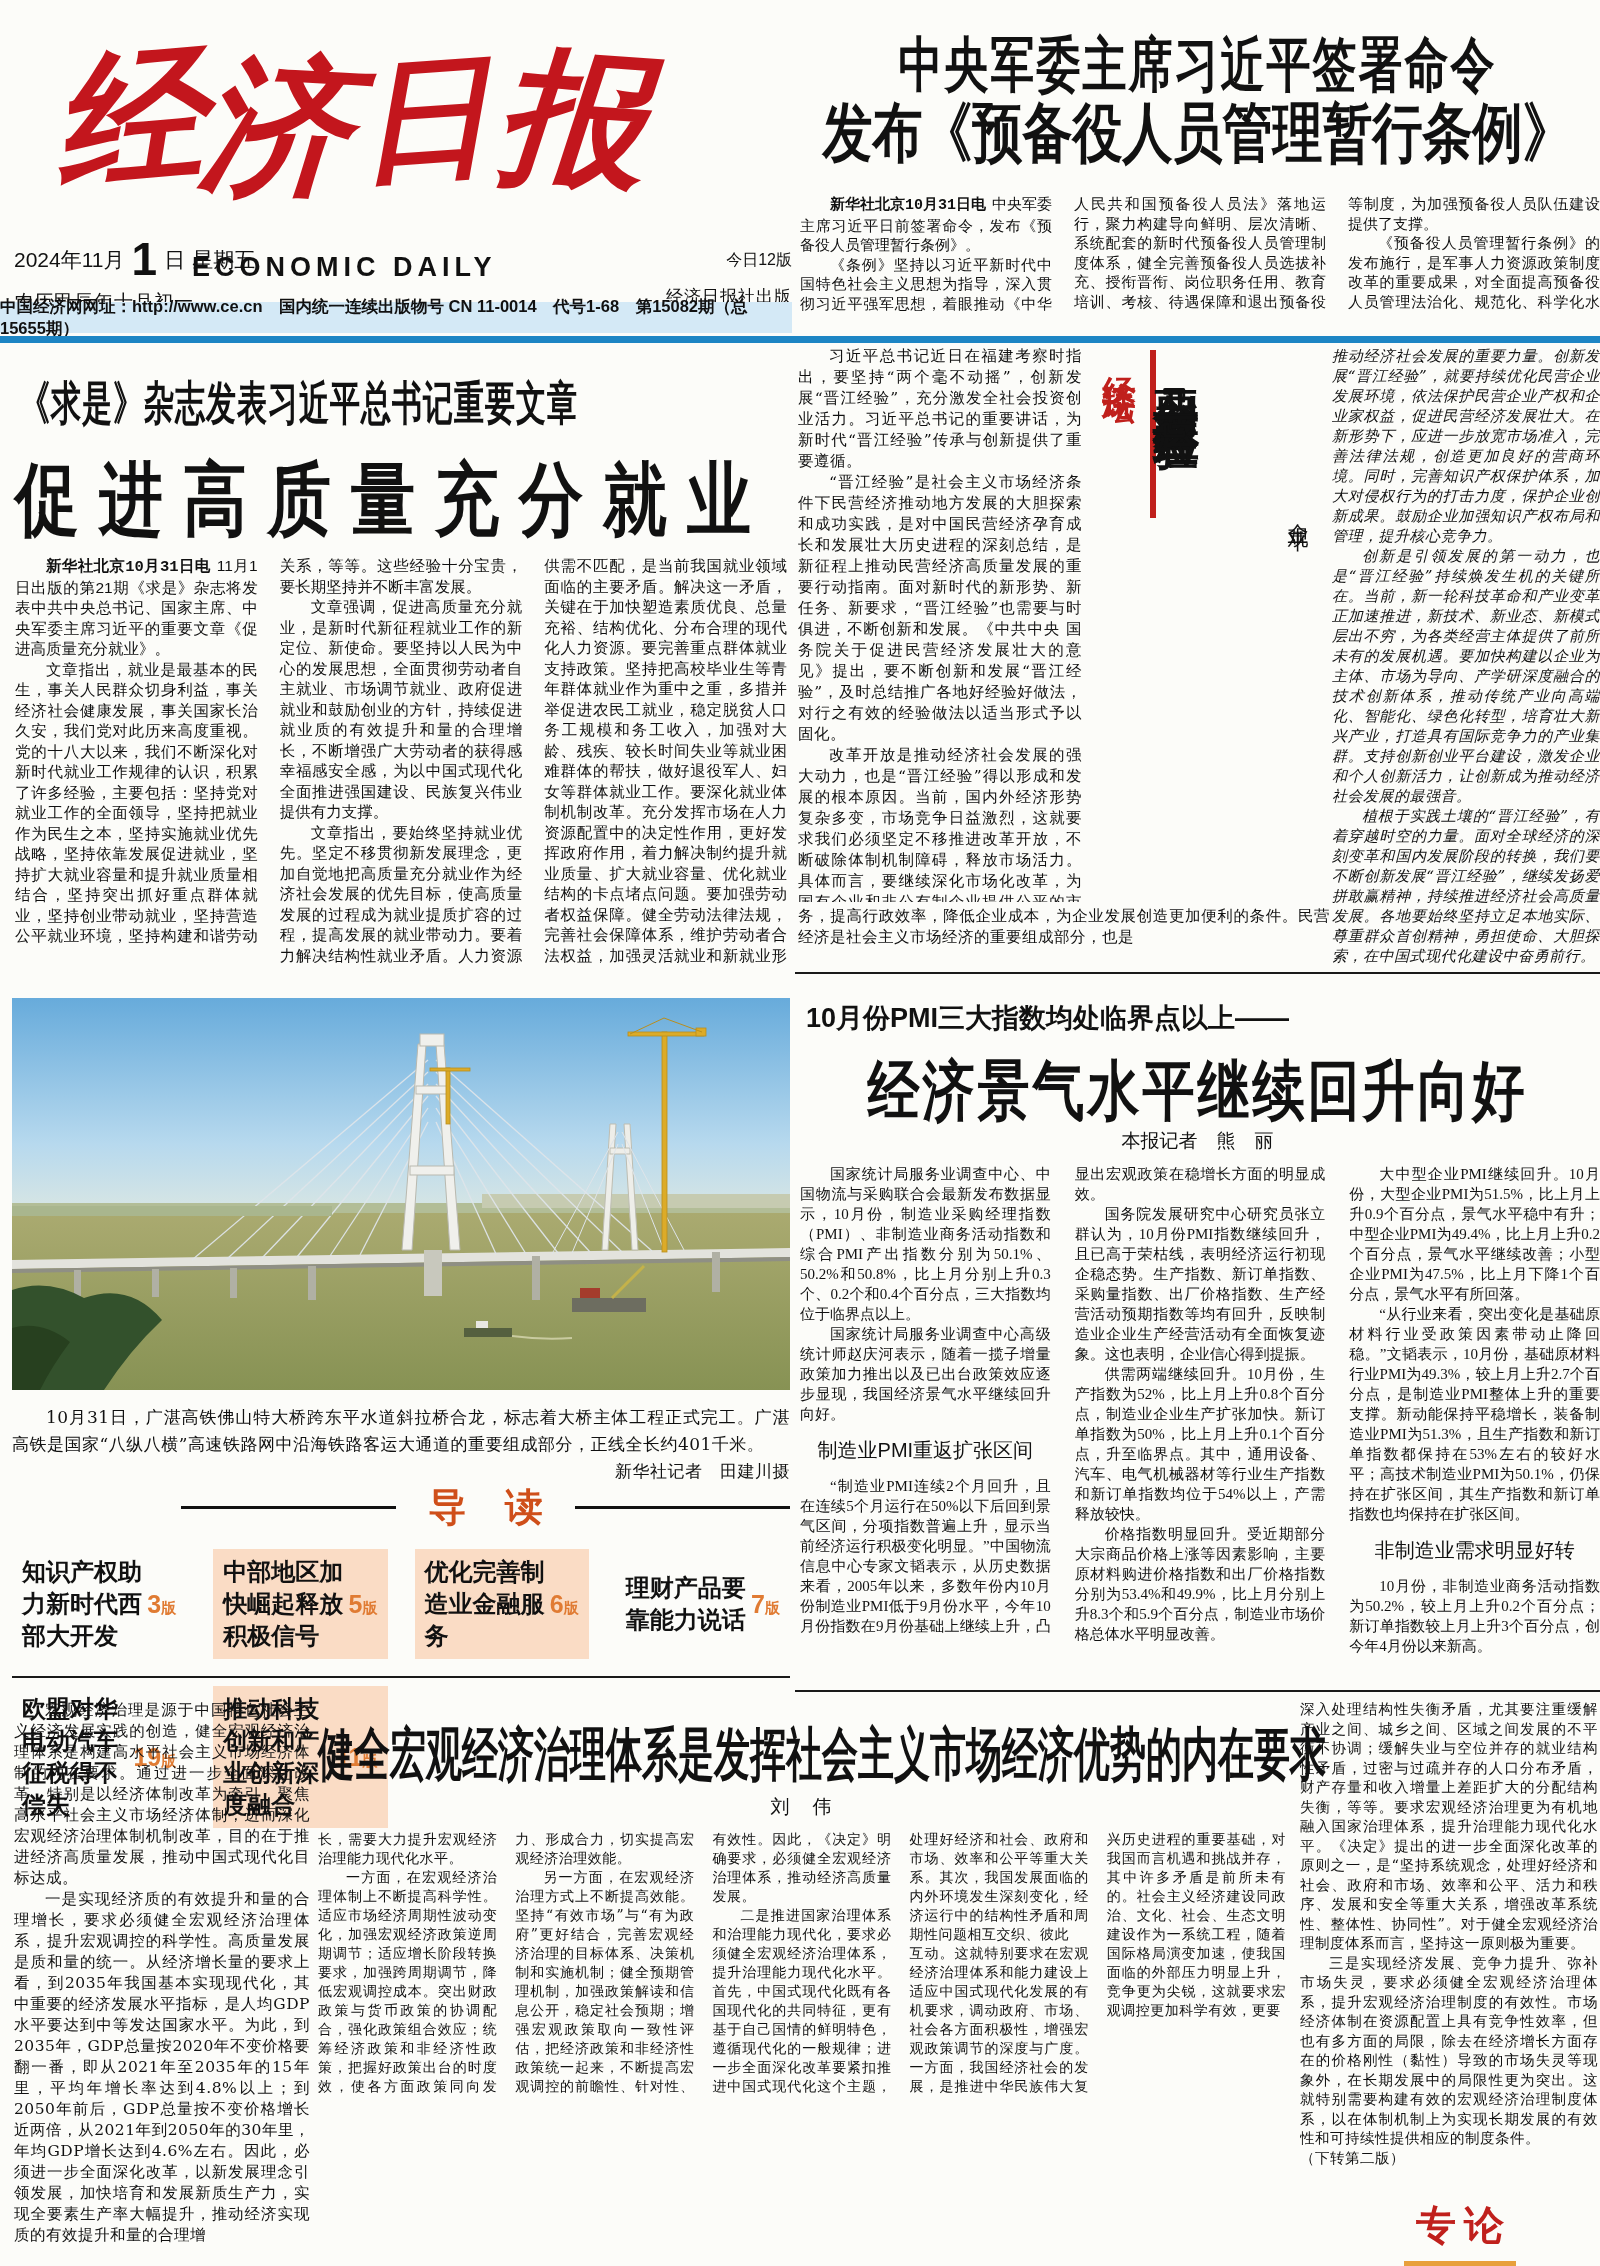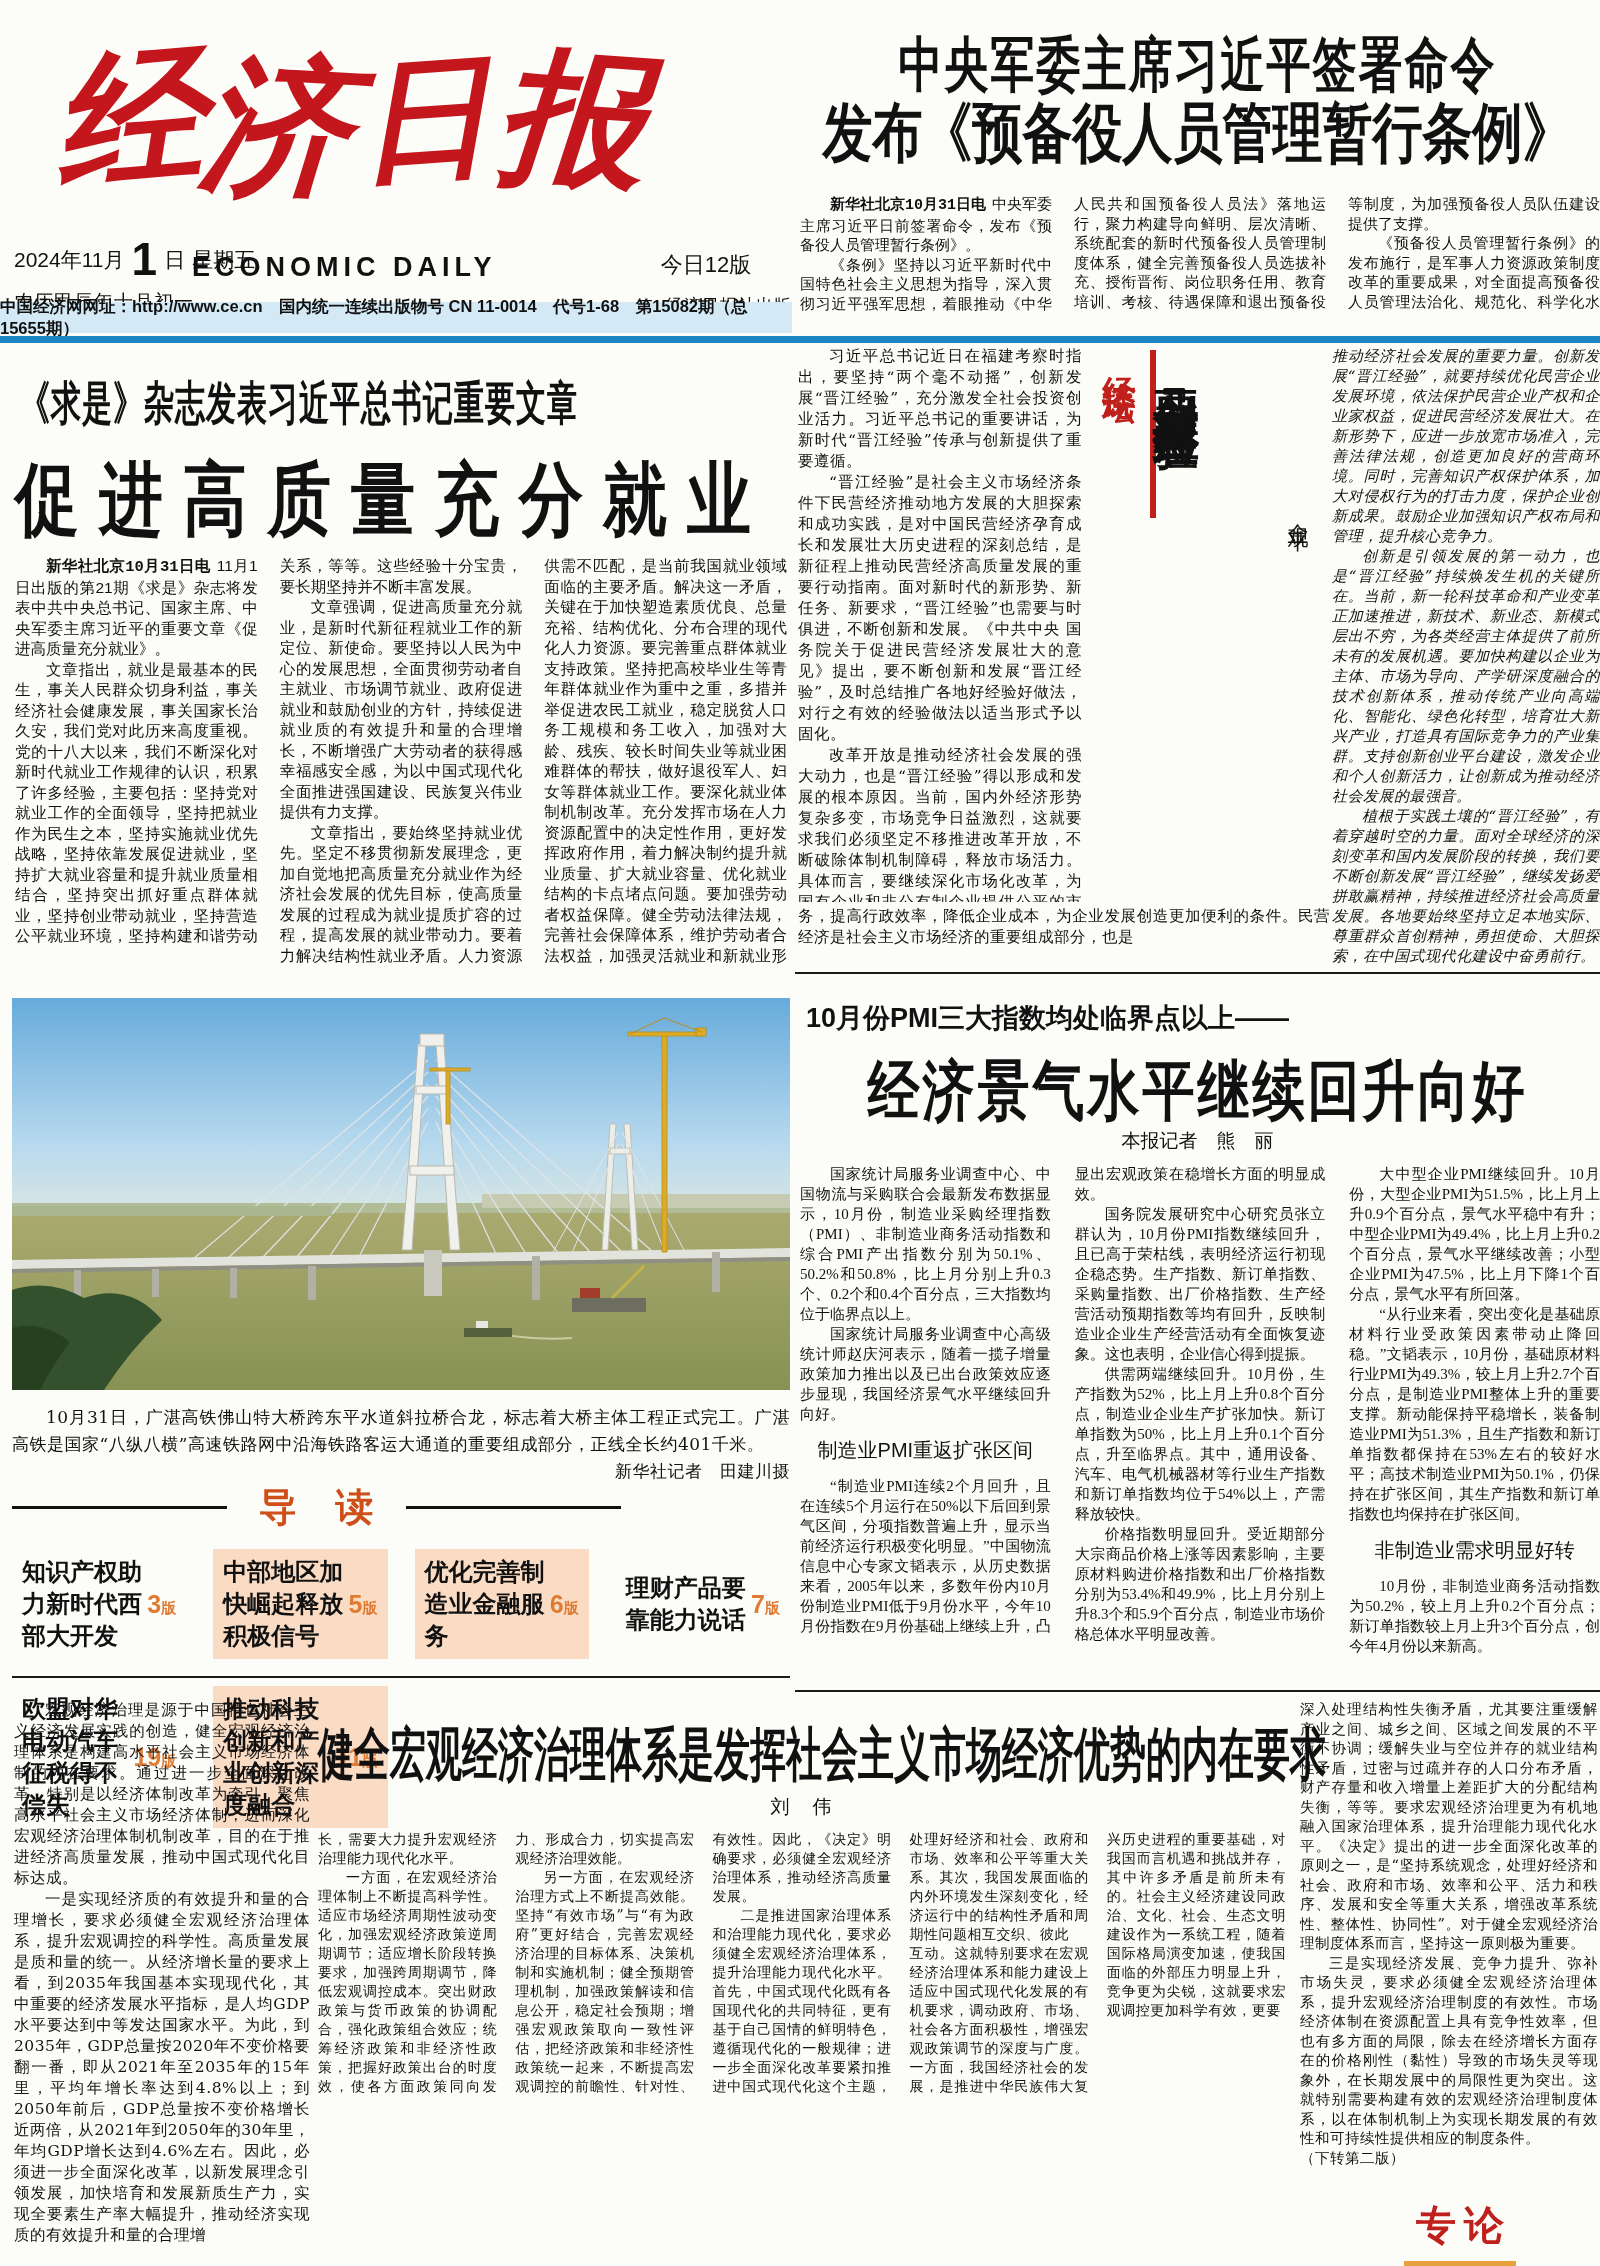--- a/index.html
+++ b/index.html
@@ -33,21 +33,21 @@
   #logo span:nth-child(1){transform:rotate(-5deg);}
   #logo span:nth-child(2){transform:rotate(3deg) translateY(7px);}
   #logo span:nth-child(3){transform:rotate(-4deg) scale(.9);}
   #logo span:nth-child(4){transform:rotate(4deg);}
   #date-block{left:14px;top:240px;width:300px;}
   #date-row{display:flex;align-items:center;gap:7px;font-size:21px;}
   #date-day{font-size:46px;font-weight:bold;line-height:.85;}
   #lunar{margin-top:10px;font-size:19px;letter-spacing:1px;}
   #english{left:192px;top:252px;font-size:27px;letter-spacing:5px;font-weight:600;}
   #edition{left:620px;top:250px;width:172px;text-align:right;}
-  #edition .l1{font-size:22px;text-align:center;}
+  #edition .l1{font-size:16px;}
   #edition .l2{font-size:17px;margin-top:14px;letter-spacing:1px;}
   #infobar{left:0;top:302px;width:792px;height:31px;background:var(--infobar);
            display:flex;align-items:center;justify-content:center;font-weight:bold;font-size:16.5px;}
   .rule-blue{background:var(--blue);}
   .sep{background:#1a1a1a;}
   
   #mil-kicker{left:795px;top:26px;width:805px;font-weight:bold;font-size:44px;letter-spacing:2px;}
   #mil-headline{left:795px;top:90px;width:805px;font-weight:bold;font-size:50px;}
   #mil-body{left:800px;top:194px;width:800px;height:136px;column-count:3;column-gap:22px;
             font-size:15px;line-height:19.5px;font-weight:500;}
@@ -67,21 +67,21 @@
   #forum-byline{left:1284px;top:506px;writing-mode:vertical-rl;text-orientation:upright;font-size:21px;letter-spacing:5px;}
   #forum-left{left:798px;top:346px;width:284px;height:556px;font-size:15.5px;line-height:21px;}
   #forum-cont{left:798px;top:906px;width:532px;height:62px;font-size:15.5px;line-height:21px;}
   #forum-right{left:1332px;top:346px;width:268px;height:622px;font-size:15px;line-height:20px;font-style:italic;}
   
   #photo{left:12px;top:998px;width:778px;height:392px;}
   #caption{left:12px;top:1404px;width:778px;font-size:17px;line-height:27px;}
   #caption .credit{float:right;}
   
   #daodu{left:12px;top:1482px;width:778px;}
-  #daodu-head{display:flex;align-items:center;justify-content:flex-start;}
+  #daodu-head{display:flex;align-items:center;justify-content:flex-end;}
   .dline{height:3px;width:215px;background:#111;}
   #daodu-title{font-family:"Liberation Sans","DejaVu Sans",sans-serif;font-weight:bold;font-size:38px;
                color:var(--daodu-orange);letter-spacing:14px;margin:0 18px 0 32px;}
   #daodu-grid{margin-top:16px;display:grid;grid-template-columns:1fr 1fr 1fr 1fr;column-gap:8px;row-gap:12px;gap:27px;}
   .ditem{display:flex;align-items:center;justify-content:space-between;padding:7px 10px;
          font-family:"Liberation Sans","DejaVu Sans",sans-serif;font-weight:bold;font-size:24px;}
   .ditem.hl{background:var(--hl-pink);}
   .dpage{color:var(--page-orange);font-size:25px;white-space:nowrap;}
   .dpage .unit{font-size:15px;}
   

